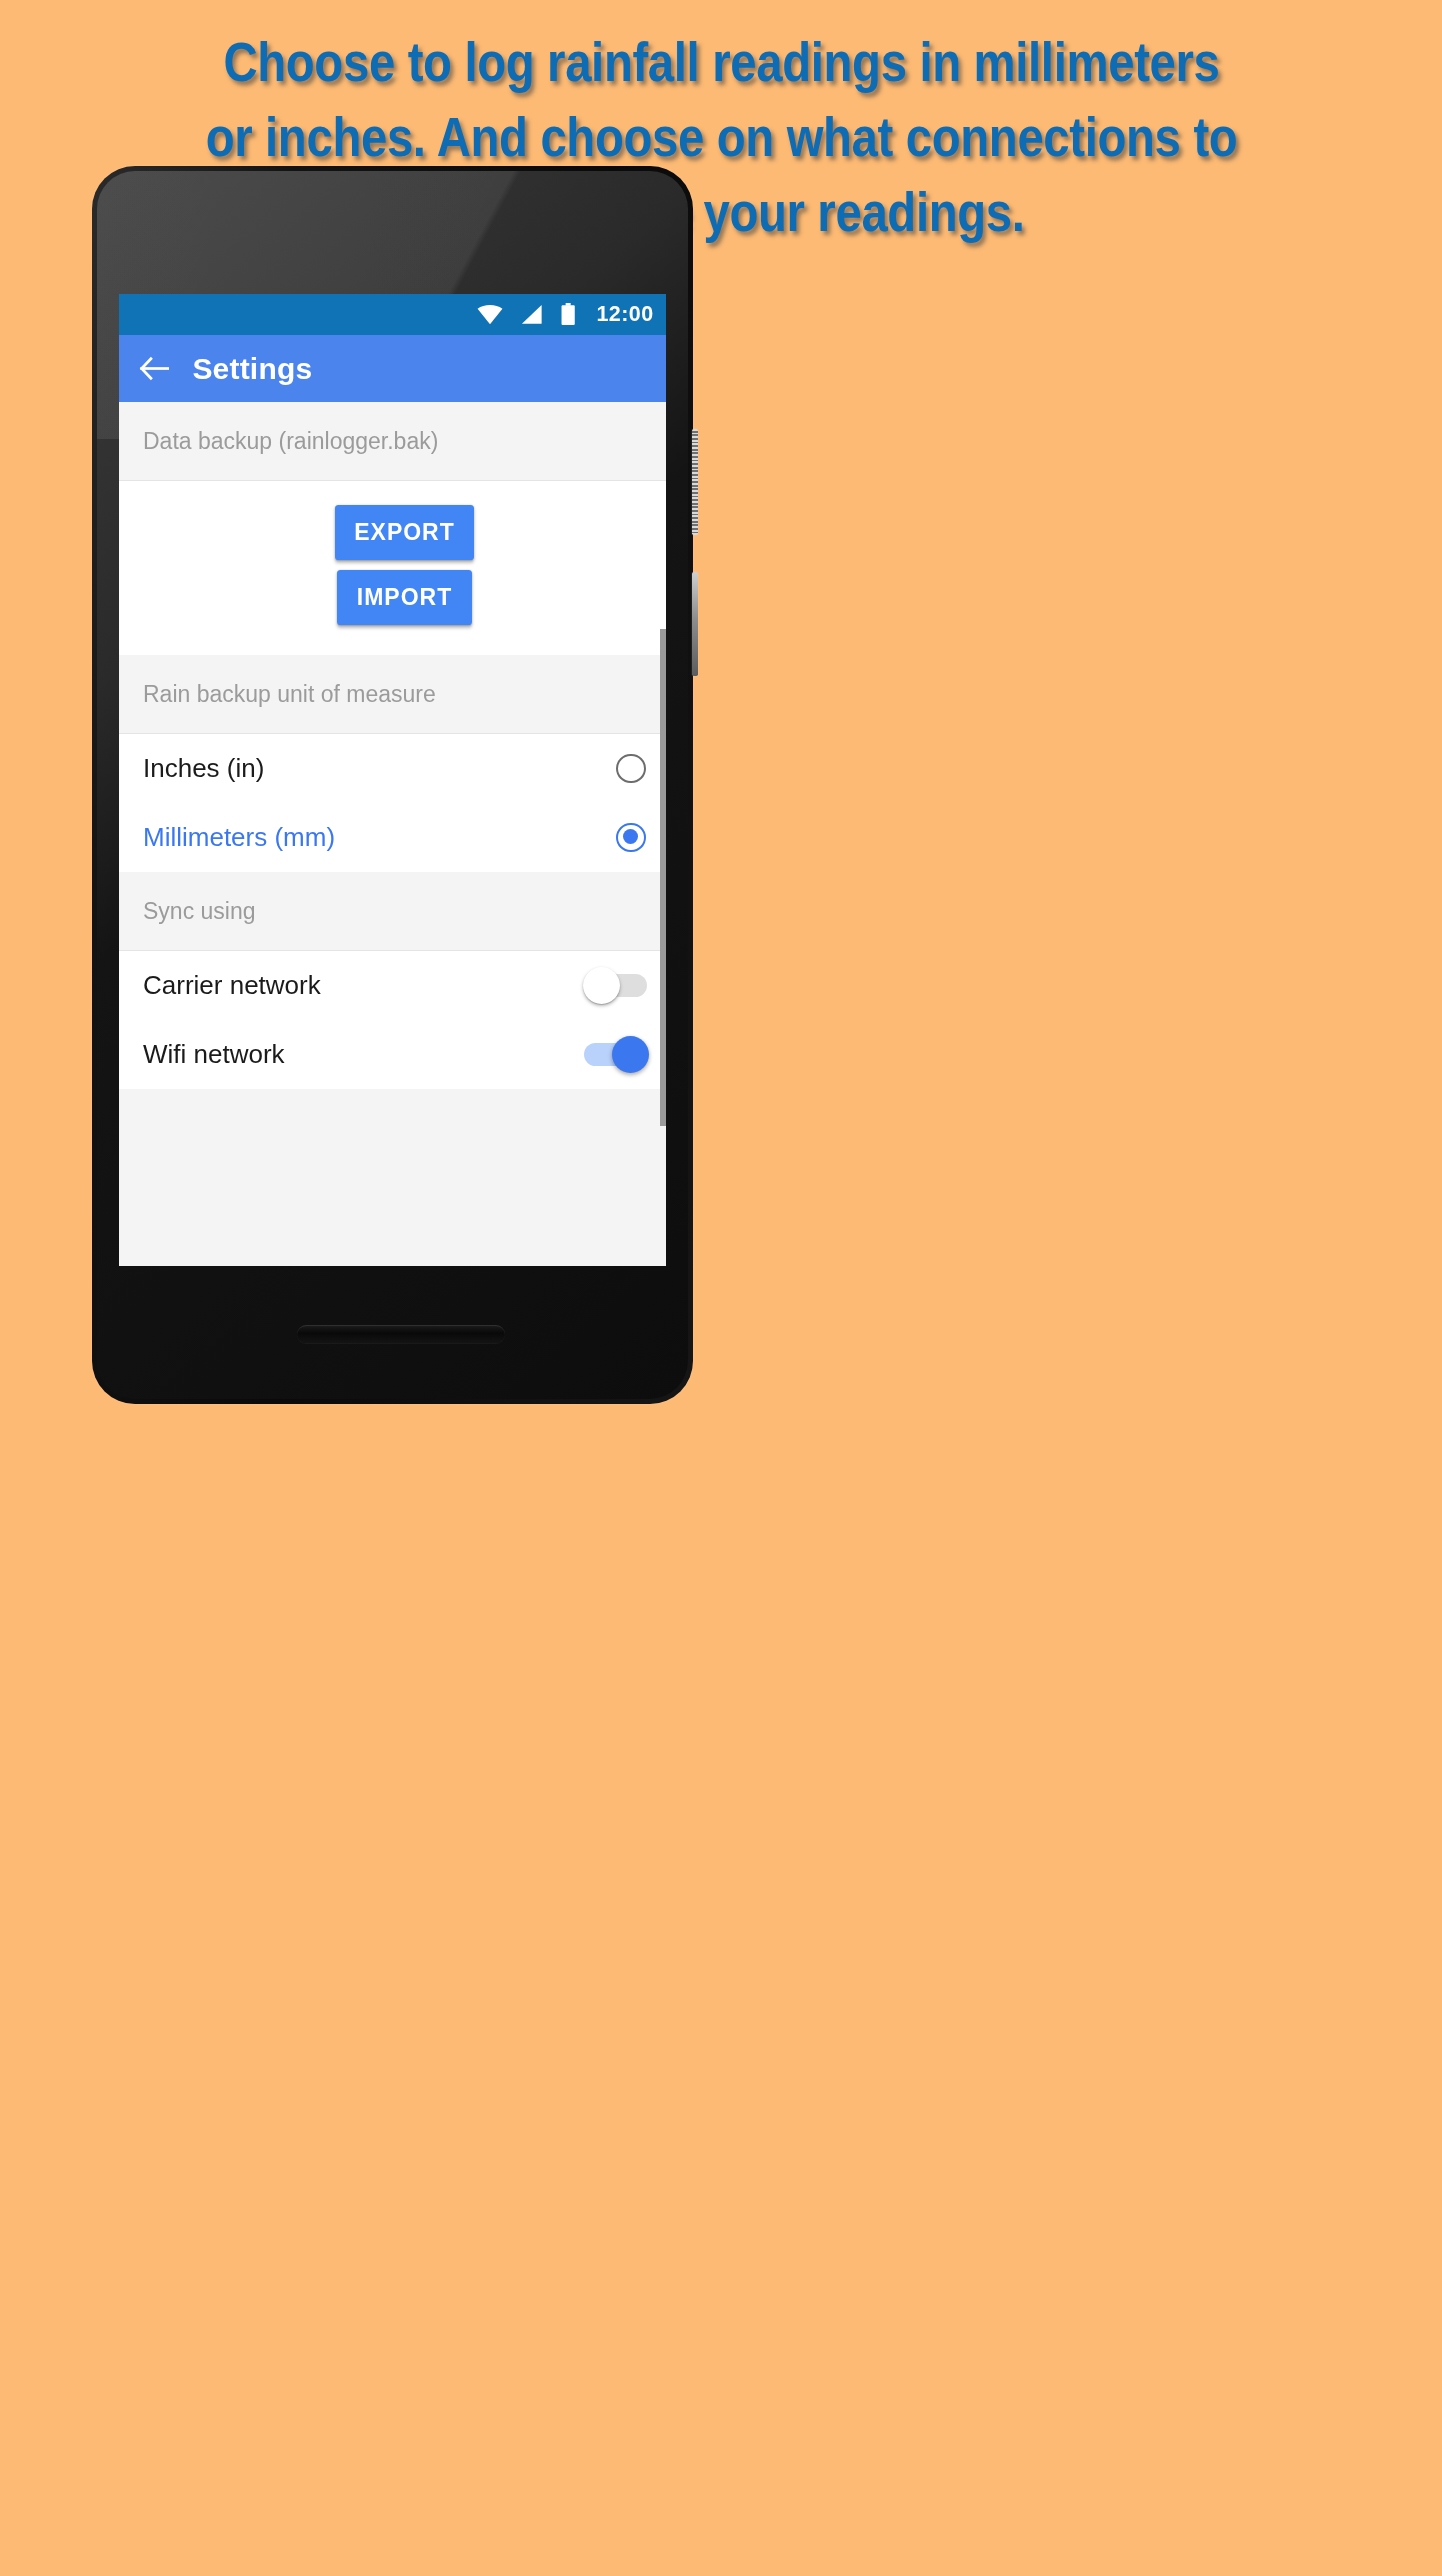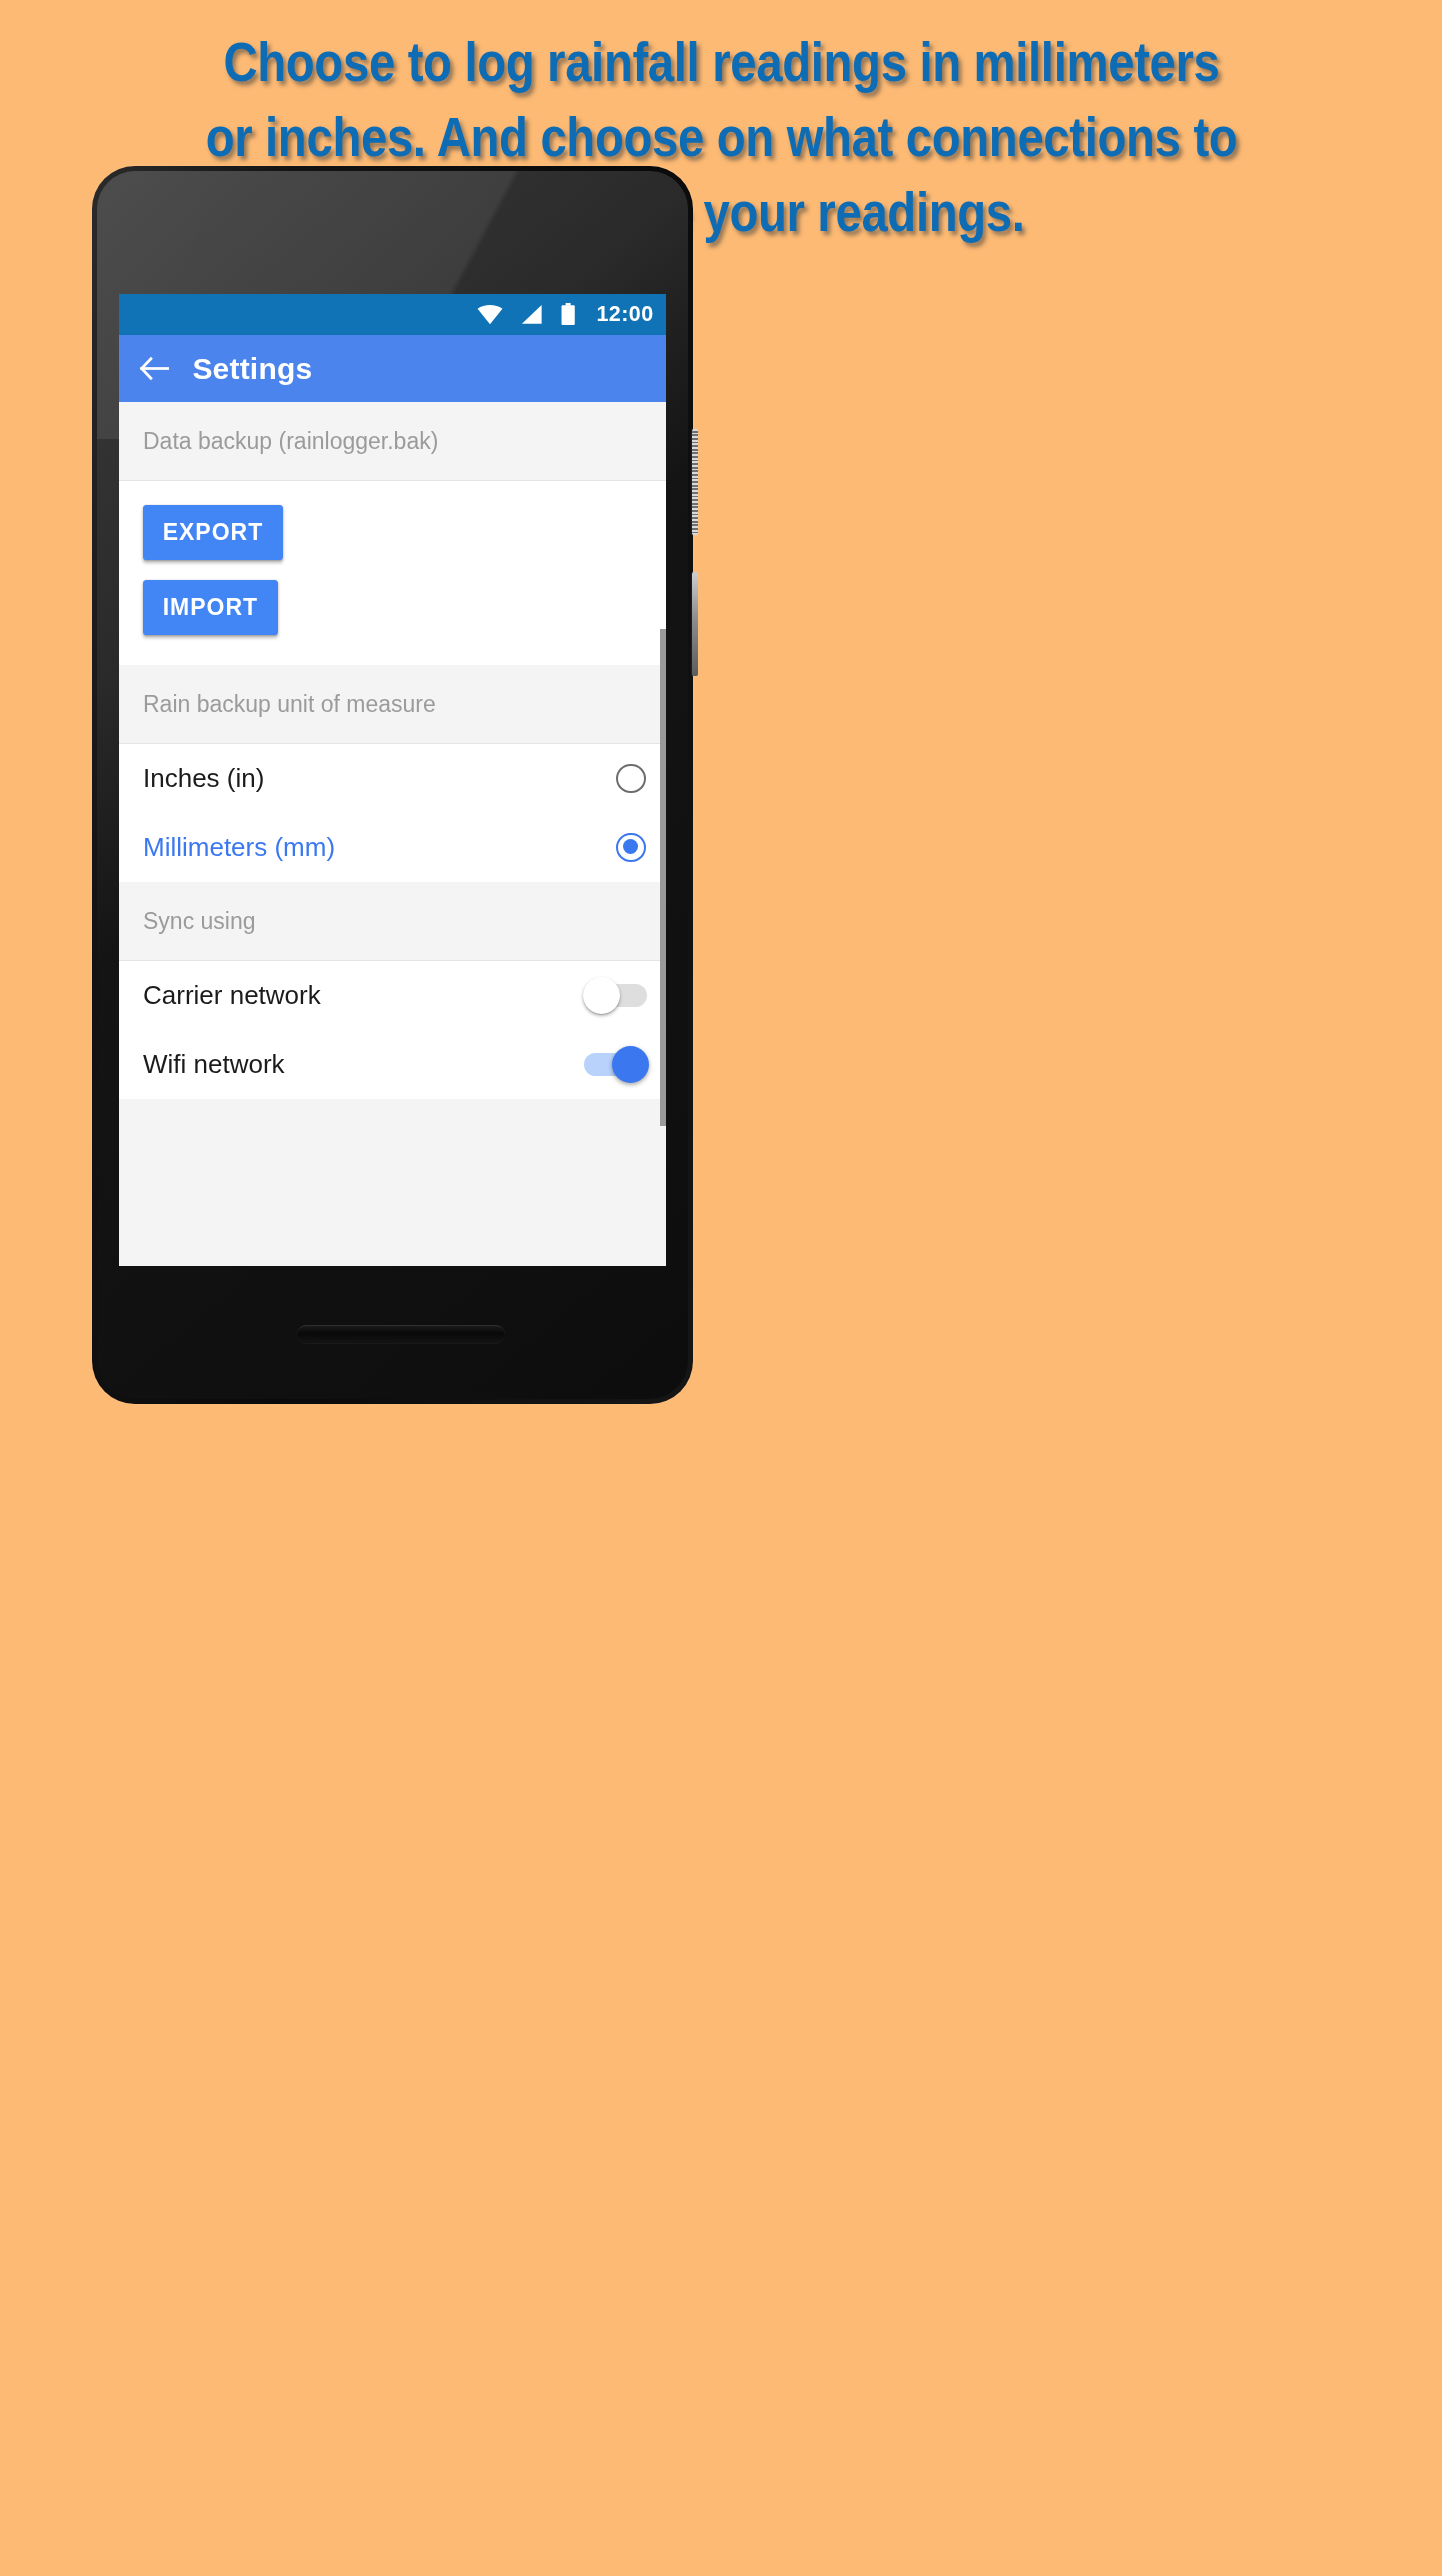--- a/index.html
+++ b/index.html
@@ -131,21 +131,21 @@
   .section-header{
     height:79px; background:#f4f4f4;
     display:flex; align-items:center;
     padding-left:24px;
     color:#9b9b9b; font-size:23px;
     border-bottom:0.9px solid #e4e4e4;
   }
 
   .btn-area{
     background:#fff; padding:24px 0 30px 24px;
-    display:flex; flex-direction:column; gap:20px; align-items:flex-start;
+    display:flex; flex-direction:column; gap:10px; align-items:center;
   }
   .mat-btn{
     min-width:126px; height:55px;
     background:#4285f4; color:#fff;
     border:none; border-radius:3.6px;
     font-family:"Liberation Sans", sans-serif;
     font-size:23px; font-weight:bold; letter-spacing:1px;
     box-shadow:0 2.7px 3.6px rgba(0,0,0,0.26), 0 0.9px 1.8px rgba(0,0,0,0.18);
     padding:0 19.7px; cursor:pointer;
     display:flex; align-items:center; justify-content:center;

